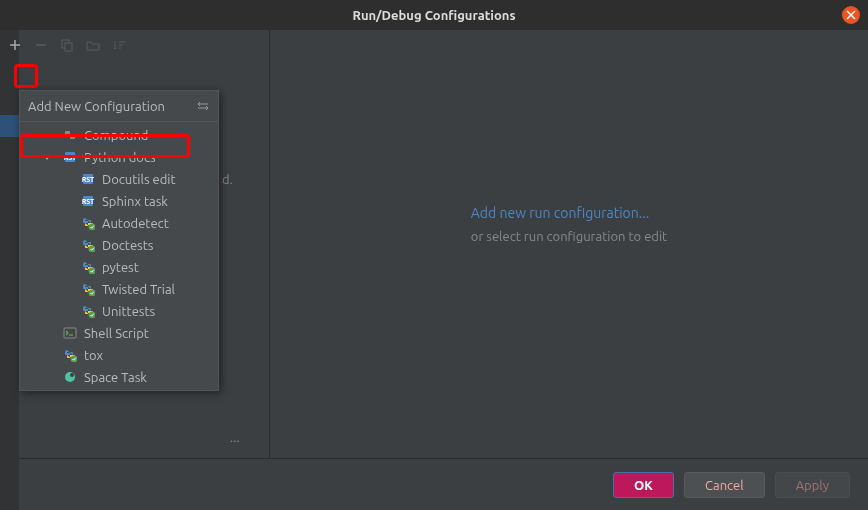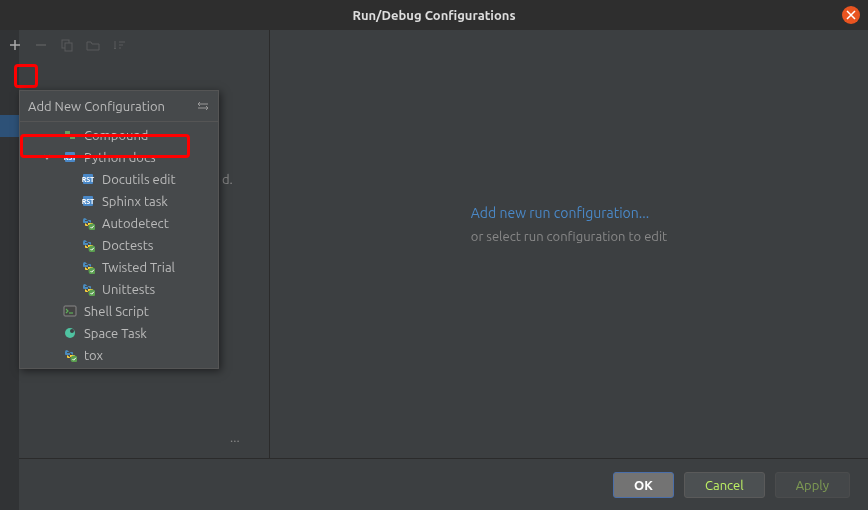--- a/index.html
+++ b/index.html
@@ -36,22 +36,22 @@
     .highlight-box-python { position: absolute; left: 20px; top: 104px; width: 170px; height: 24px; border: 3px solid #ff0000; border-radius: 4px; z-index: 15; pointer-events: none; }
     
     .right-panel { flex: 1; background: #3c3f41; display: flex; flex-direction: column; align-items: center; justify-content: center; position: relative; }
     .right-content { margin-top: -40px; }
     .add-link { color: #4a88c7; font-size: 14px; cursor: pointer; }
     .or-text { color: #888; font-size: 13px; margin-top: 8px; }
     .truncated-d { position: absolute; left: -48px; top: 142px; color: #888; font-size: 13px; }
     .ellipsis-trunc { position: absolute; left: -40px; top: 400px; color: #888; font-size: 13px; }
     
     .footer { height: 52px; background: #3c3f41; border-top: 1px solid #2b2b2b; display: flex; align-items: center; justify-content: flex-end; padding: 0 18px; gap: 10px; }
-    .btn { height: 26px; padding: 0 20px; font-size: 13px; border-radius: 3px; border: 1px solid #5a5a5a; background: #4c5052; color: #bef264; cursor: pointer; display: flex; align-items: center; }
-    .btn.primary { background: #737373; border-color: #4a6ea9; color: #fff; font-weight: bold; }
+    .btn { height: 26px; padding: 0 20px; font-size: 13px; border-radius: 3px; border: 1px solid #5a5a5a; background: #4c5052; color: #fca5a5; cursor: pointer; display: flex; align-items: center; }
+    .btn.primary { background: #be185d; border-color: #4a6ea9; color: #fff; font-weight: bold; }
     .btn.disabled { opacity: 0.5; cursor: default; }
     
     .dim-overlay { position: absolute; left: 0; top: 30px; width: 19px; height: 428px; background: #313335; z-index: 1; }
     .dim-overlay2 { position: absolute; left: 0; top: 458px; width: 19px; height: 52px; background: #313335; z-index: 1; }
     .blue-strip { position: absolute; left: 0; top: 115px; width: 19px; height: 22px; background: #2d5177; z-index: 2; }
   </style>
 </head>
 <body>
 
 <div class="titlebar">
@@ -175,20 +175,31 @@
           </div>
           <div class="dropdown-item l3">
             <span class="item-icon">
               <svg width="14" height="14" viewBox="0 0 14 14">
                 <path d="M4 2 Q2 2 2 4 L2 6 Q2 7 3 7 L7 7 L7 5 L4 5 L4 4 L9 4 Q10 4 10 5 L10 7" fill="#4b8bbe"></path>
                 <path d="M10 12 Q12 12 12 10 L12 8 Q12 7 11 7 L7 7 L7 9 L10 9 L10 10 L5 10 Q4 10 4 9 L4 7" fill="#ffd43b"></path>
                 <circle cx="11" cy="11" r="3.5" fill="#5a9e4f"></circle>
                 <path d="M9.5 11 L10.7 12.2 L12.8 9.8" stroke="#fff" stroke-width="1" fill="none"></path>
               </svg>
             </span>
+            <span>pytest</span>
+          </div>
+          <div class="dropdown-item l3">
+            <span class="item-icon">
+              <svg width="14" height="14" viewBox="0 0 14 14">
+                <path d="M4 2 Q2 2 2 4 L2 6 Q2 7 3 7 L7 7 L7 5 L4 5 L4 4 L9 4 Q10 4 10 5 L10 7" fill="#4b8bbe"></path>
+                <path d="M10 12 Q12 12 12 10 L12 8 Q12 7 11 7 L7 7 L7 9 L10 9 L10 10 L5 10 Q4 10 4 9 L4 7" fill="#ffd43b"></path>
+                <circle cx="11" cy="11" r="3.5" fill="#5a9e4f"></circle>
+                <path d="M9.5 11 L10.7 12.2 L12.8 9.8" stroke="#fff" stroke-width="1" fill="none"></path>
+              </svg>
+            </span>
             <span>Twisted Trial</span>
           </div>
           <div class="dropdown-item l3">
             <span class="item-icon">
               <svg width="14" height="14" viewBox="0 0 14 14">
                 <path d="M4 2 Q2 2 2 4 L2 6 Q2 7 3 7 L7 7 L7 5 L4 5 L4 4 L9 4 Q10 4 10 5 L10 7" fill="#4b8bbe"></path>
                 <path d="M10 12 Q12 12 12 10 L12 8 Q12 7 11 7 L7 7 L7 9 L10 9 L10 10 L5 10 Q4 10 4 9 L4 7" fill="#ffd43b"></path>
                 <circle cx="11" cy="11" r="3.5" fill="#5a9e4f"></circle>
                 <path d="M9.5 11 L10.7 12.2 L12.8 9.8" stroke="#fff" stroke-width="1" fill="none"></path>
               </svg>
@@ -201,36 +212,36 @@
                 <rect x="1" y="2" width="12" height="10" rx="1" fill="#444" stroke="#888"></rect>
                 <path d="M3 5 L5 7 L3 9" stroke="#5fb05a" stroke-width="1.2" fill="none"></path>
                 <path d="M6 9 H10" stroke="#5fb05a" stroke-width="1.2"></path>
               </svg>
             </span>
             <span>Shell Script</span>
           </div>
           <div class="dropdown-item l2">
             <span class="item-icon">
               <svg width="14" height="14" viewBox="0 0 14 14">
+                <path d="M4 2 Q2 2 2 4 L2 6 Q2 7 3 7 L7 7 L7 5 L4 5 L4 4 L9 4 Q10 4 10 5 L10 7" fill="#4b8bbe"></path>
+                <path d="M10 12 Q12 12 12 10 L12 8 Q12 7 11 7 L7 7 L7 9 L10 9 L10 10 L5 10 Q4 10 4 9 L4 7" fill="#ffd43b"></path>
+                <circle cx="11" cy="11" r="3.5" fill="#5a9e4f"></circle>
+                <path d="M9.5 11 L10.7 12.2 L12.8 9.8" stroke="#fff" stroke-width="1" fill="none"></path>
+              </svg>
+            </span>
+            <span>tox</span>
+          </div>
+          <div class="dropdown-item l2">
+            <span class="item-icon">
+              <svg width="14" height="14" viewBox="0 0 14 14">
                 <circle cx="7" cy="7" r="5" fill="#4fc3a1"></circle>
                 <circle cx="9" cy="5" r="2" fill="#3c3f41"></circle>
               </svg>
             </span>
             <span>Space Task</span>
-          </div>
-          <div class="dropdown-item l2">
-            <span class="item-icon">
-              <svg width="14" height="14" viewBox="0 0 14 14">
-                <path d="M4 2 Q2 2 2 4 L2 6 Q2 7 3 7 L7 7 L7 5 L4 5 L4 4 L9 4 Q10 4 10 5 L10 7" fill="#4b8bbe"></path>
-                <path d="M10 12 Q12 12 12 10 L12 8 Q12 7 11 7 L7 7 L7 9 L10 9 L10 10 L5 10 Q4 10 4 9 L4 7" fill="#ffd43b"></path>
-                <circle cx="11" cy="11" r="3.5" fill="#5a9e4f"></circle>
-                <path d="M9.5 11 L10.7 12.2 L12.8 9.8" stroke="#fff" stroke-width="1" fill="none"></path>
-              </svg>
-            </span>
-            <span>tox</span>
           </div>
         </div>
     </div>
 
     <div class="highlight-box-python"></div>
 
   </div>
 
   <div class="right-panel">
     <span class="truncated-d">d.</span>

